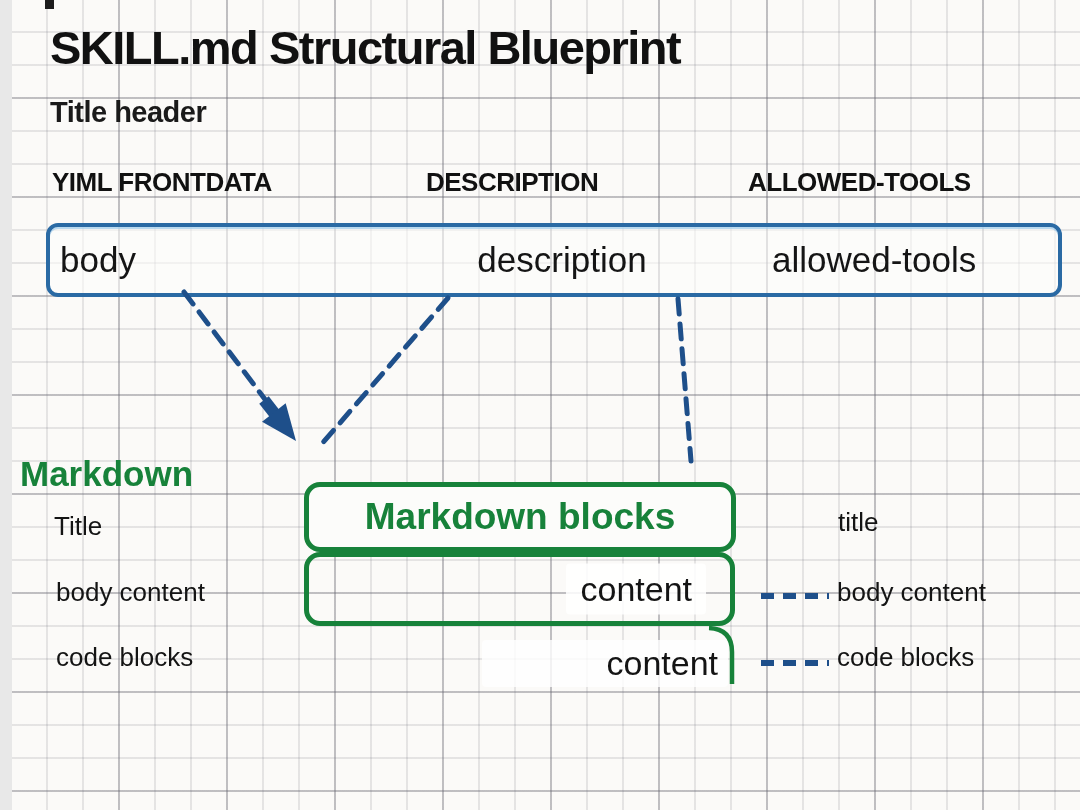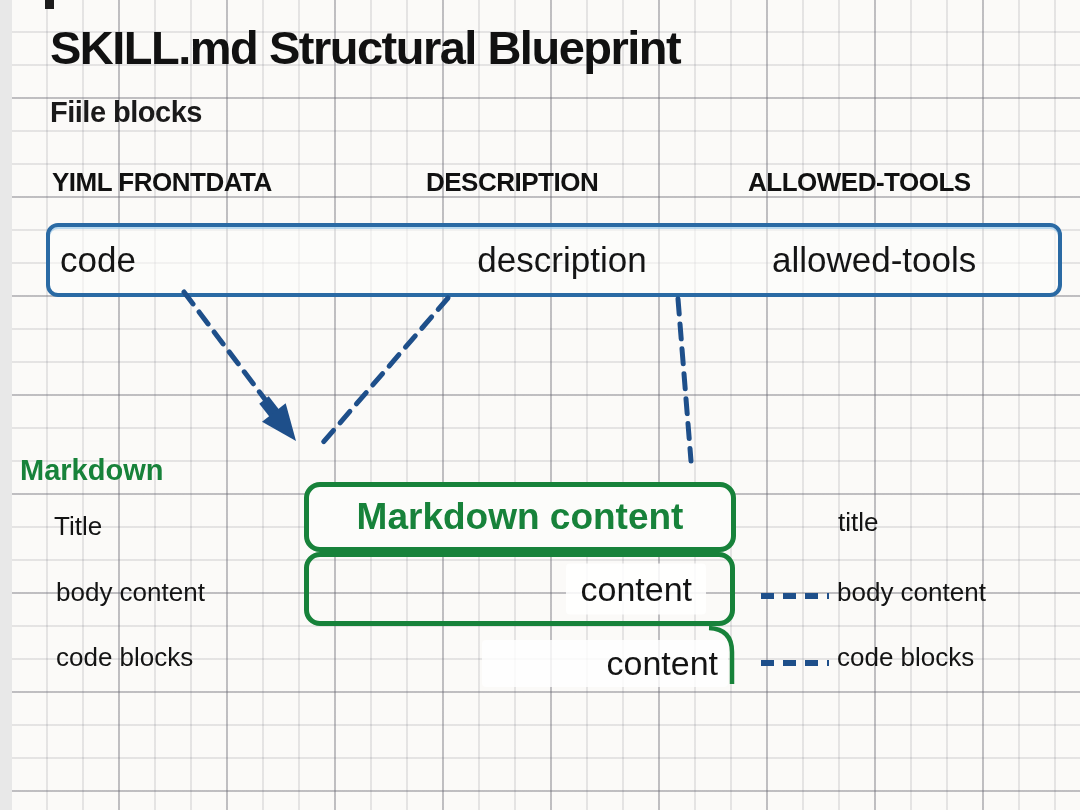--- a/index.html
+++ b/index.html
@@ -30,21 +30,21 @@
   .field{position:absolute;top:50%;transform:translateY(-50%);font-size:35px;color:#151515;white-space:nowrap;}
   .f-name{left:10px;}
   .f-desc{left:512px;transform:translate(-50%,-50%);}
   .f-tools{left:722px;}
   .overlay{left:0;top:0;width:1080px;height:810px;pointer-events:none;}
   .dash{stroke:var(--blue-line,#1e4f8a);stroke-width:5;fill:none;stroke-dasharray:15 10;stroke-linecap:round;}
   .dash-h{stroke:var(--blue-line,#1e4f8a);stroke-width:6;fill:none;stroke-dasharray:13 9;}
   .arrow-fill{fill:var(--blue-line,#1e4f8a);}
   .arrow-stem{stroke:var(--blue-line,#1e4f8a);stroke-width:12;}
   .green-line{stroke:var(--green,#17823a);stroke-width:4.5;fill:none;}
-  .md-label{left:8px;top:454px;font-size:29px;font-weight:700;color:var(--green,#17823a);}
+  .md-label{left:8px;top:454px;font-size:35px;font-weight:700;color:var(--green,#17823a);}
   .side-label{font-size:26px;color:#141414;white-space:nowrap;}
   .l0{left:42px;top:511px;} .l1{left:44px;top:577px;} .l2{left:44px;top:642px;}
   .r0{left:826px;top:507px;} .r1{left:825px;top:577px;} .r2{left:825px;top:642px;}
   .green-box1{
     left:292px;top:482px;width:432px;height:70px;box-sizing:border-box;
     border:5px solid var(--green,#17823a);border-radius:16px;background:#fcfcfa;
     display:flex;align-items:center;justify-content:center;
   }
   .green-box1 span{font-size:37px;font-weight:700;color:var(--green,#17823a);white-space:nowrap;}
   .green-box2{
@@ -63,28 +63,28 @@
   .paper-mark{left:33px;top:0;width:9px;height:9px;background:#1c1c1c;}
 </style>
 </head>
 <body>
 
 <div class="canvas">
 
   <div class="abs paper-mark"></div>
 
   <div class="abs page-title">SKILL.md Structural Blueprint</div>
-  <div class="abs subtitle">Fiile blocks</div>
+  <div class="abs subtitle">Title header</div>
 
   <div class="abs colhdr c0">YIML FRONTDATA</div>
   <div class="abs colhdr c1">DESCRIPTION</div>
   <div class="abs colhdr c2">ALLOWED-TOOLS</div>
 
   <div class="abs blue-box">
-    <span class="field f-name">code</span>
+    <span class="field f-name">body</span>
     <span class="field f-desc">description</span>
     <span class="field f-tools">allowed-tools</span>
   </div>
 
   <svg class="abs overlay" viewBox="0 0 1080 810" xmlns="http://www.w3.org/2000/svg">
     <path class="dash" d="M172,292 L258,406"></path>
     <g transform="translate(252,400) rotate(52)">
       <line class="arrow-stem" x1="0" y1="0" x2="22" y2="0"></line>
       <polygon class="arrow-fill" points="16,-15 52,0 16,15"></polygon>
     </g>
@@ -95,21 +95,21 @@
     <path class="green-line" d="M697,628 Q720,629 720,652 L720,684"></path>
   </svg>
 
   <div class="abs md-label">Markdown</div>
 
   <div class="abs side-label l0">Title</div>
   <div class="abs side-label l1">body content</div>
   <div class="abs side-label l2">code blocks</div>
 
   <div class="abs green-box1">
-    <span>Markdown content</span>
+    <span>Markdown blocks</span>
   </div>
 
   <div class="abs green-box2">
     <span class="val">content</span>
   </div>
 
   <div class="abs code-val">content</div>
 
   <div class="abs side-label r0">title</div>
   <div class="abs side-label r1">body content</div>

